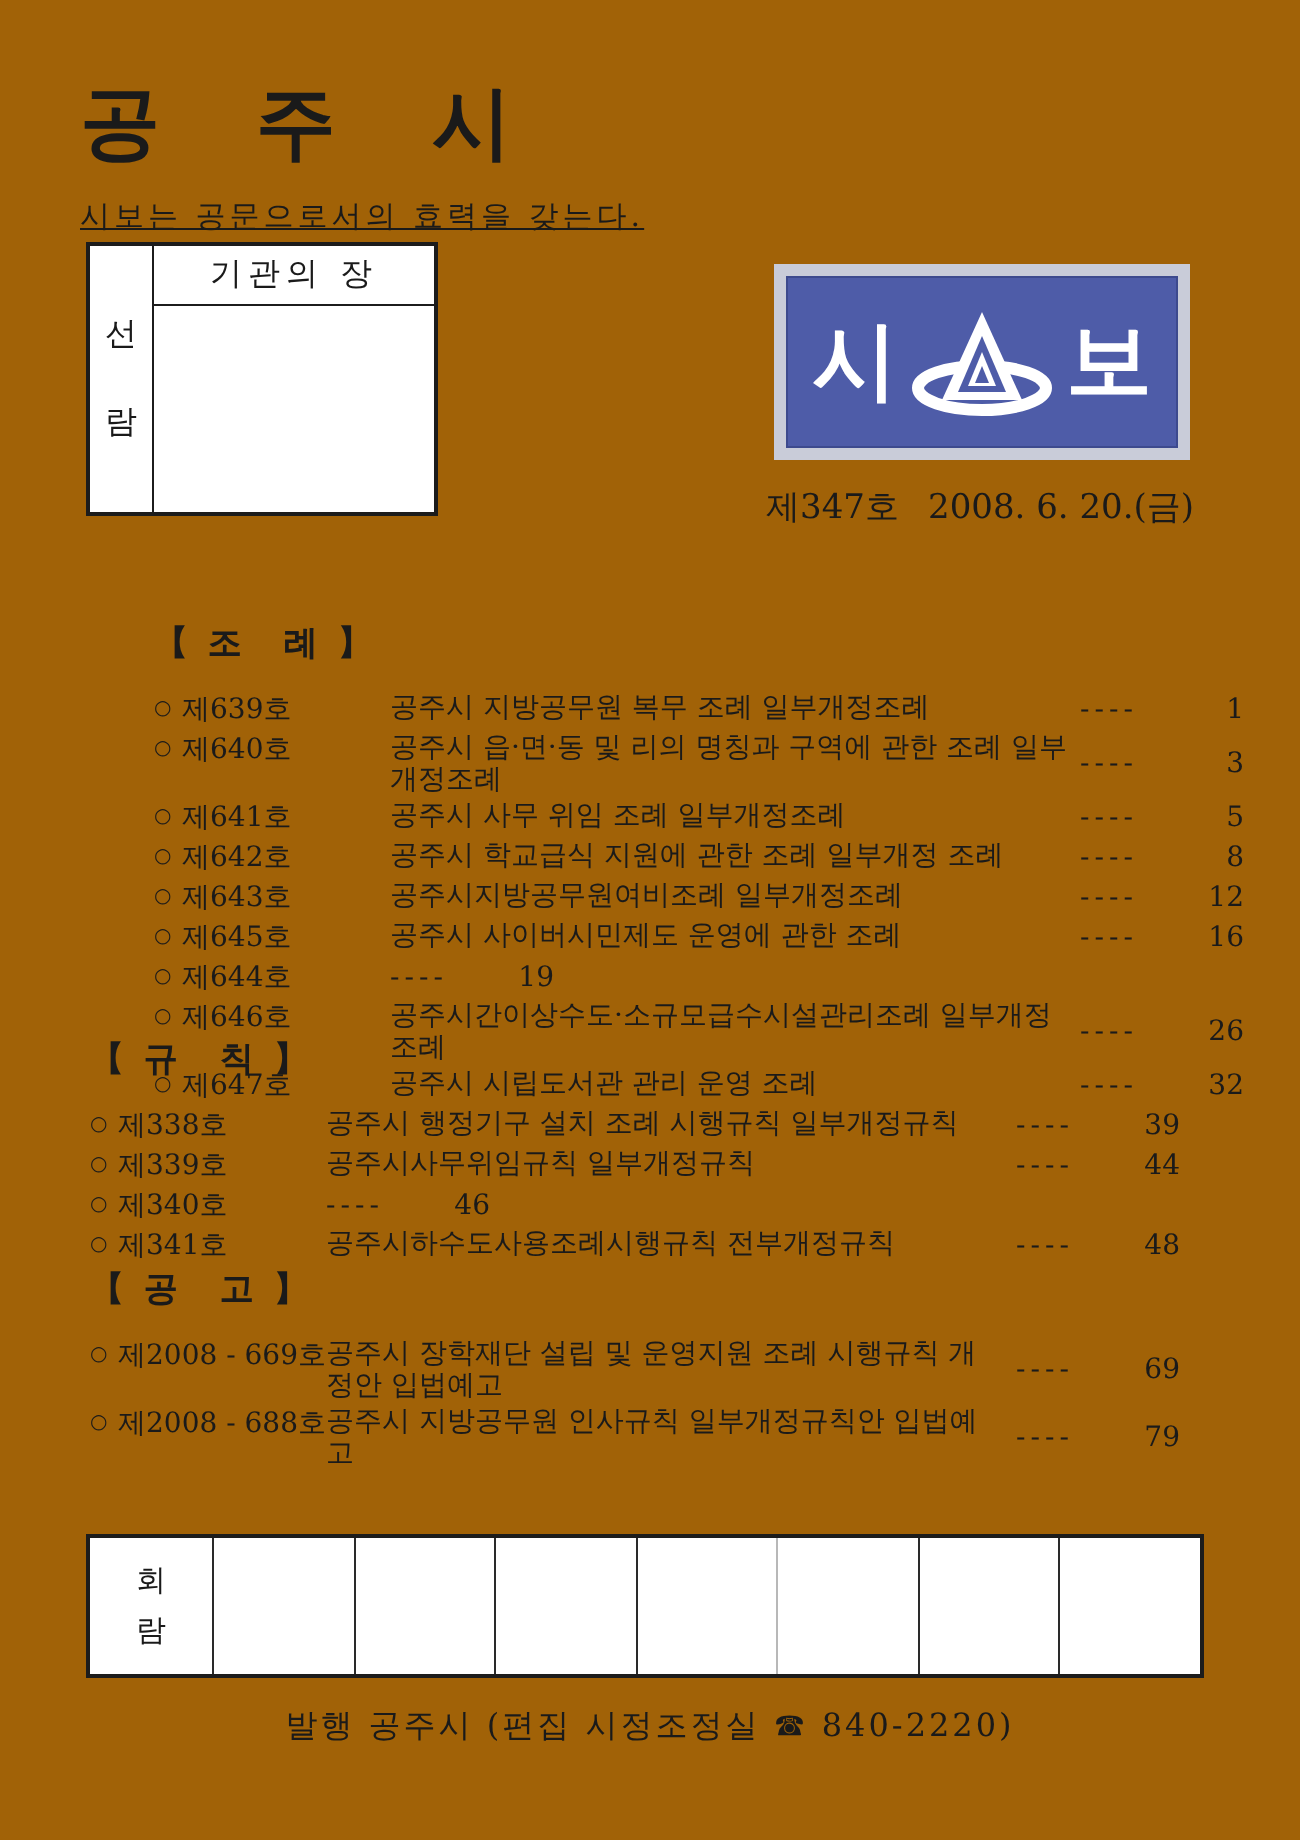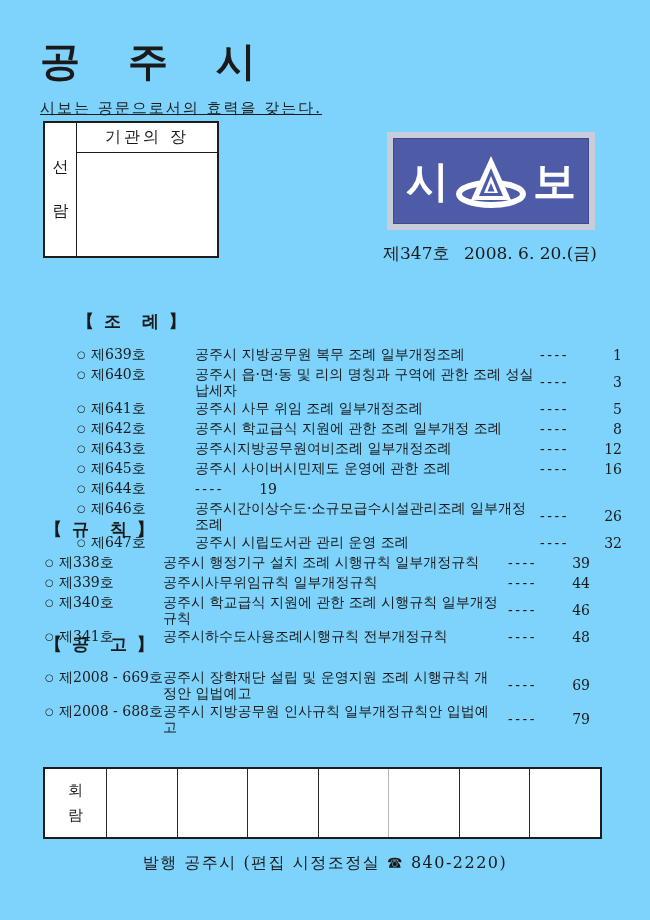--- a/index.html
+++ b/index.html
@@ -1,19 +1,19 @@
 <!DOCTYPE html>
 <html><head>
 <meta charset="utf-8">
 <style>
   * { margin:0; padding:0; box-sizing:border-box; }
   html,body { background:#e8e8e8; }
   .doc {
     position:relative; width:650px; height:920px; margin:0 auto;
-    background:#7dd3fc; color:#1a1a1a;
+    background:#a16207; color:#1a1a1a;
     font-family:"DejaVu Serif","Liberation Serif",serif;
     overflow:hidden;
   }
   .page-title {
     position:absolute; left:40px; top:34px;
     font-size:40px; font-weight:bold; letter-spacing:17px; white-space:nowrap;
   }
   .page-subtitle {
     position:absolute; left:40px; top:99px;
     font-size:15px; letter-spacing:2px; white-space:nowrap;text-decoration:underline;
@@ -127,21 +127,21 @@
         <div class="toc-item">
           <span class="toc-marker">○</span>
           <span class="toc-no">제639호</span>
           <span class="toc-title">공주시 지방공무원 복무 조례 일부개정조례</span>
           <span class="toc-dots">----</span>
           <span class="toc-page">1</span>
         </div>
         <div class="toc-item">
           <span class="toc-marker">○</span>
           <span class="toc-no">제640호</span>
-          <span class="toc-title">공주시 읍·면·동 및 리의 명칭과 구역에 관한 조례 성실납세자</span>
+          <span class="toc-title">공주시 읍·면·동 및 리의 명칭과 구역에 관한 조례 일부개정조례</span>
           <span class="toc-dots">----</span>
           <span class="toc-page">3</span>
         </div>
         <div class="toc-item">
           <span class="toc-marker">○</span>
           <span class="toc-no">제641호</span>
           <span class="toc-title">공주시 사무 위임 조례 일부개정조례</span>
           <span class="toc-dots">----</span>
           <span class="toc-page">5</span>
         </div>
@@ -199,21 +199,20 @@
         <div class="toc-item">
           <span class="toc-marker">○</span>
           <span class="toc-no">제339호</span>
           <span class="toc-title">공주시사무위임규칙 일부개정규칙</span>
           <span class="toc-dots">----</span>
           <span class="toc-page">44</span>
         </div>
         <div class="toc-item">
           <span class="toc-marker">○</span>
           <span class="toc-no">제340호</span>
-          <span class="toc-title">공주시 학교급식 지원에 관한 조례 시행규칙 일부개정규칙</span>
           <span class="toc-dots">----</span>
           <span class="toc-page">46</span>
         </div>
         <div class="toc-item">
           <span class="toc-marker">○</span>
           <span class="toc-no">제341호</span>
           <span class="toc-title">공주시하수도사용조례시행규칙 전부개정규칙</span>
           <span class="toc-dots">----</span>
           <span class="toc-page">48</span>
         </div>

